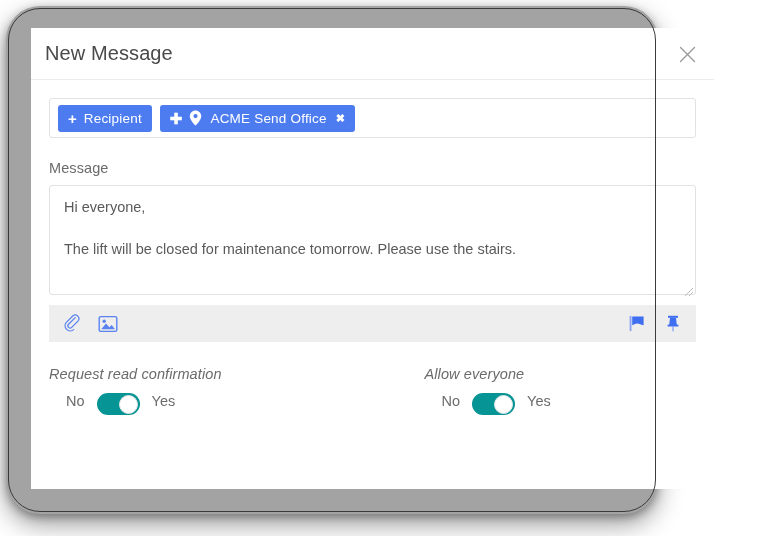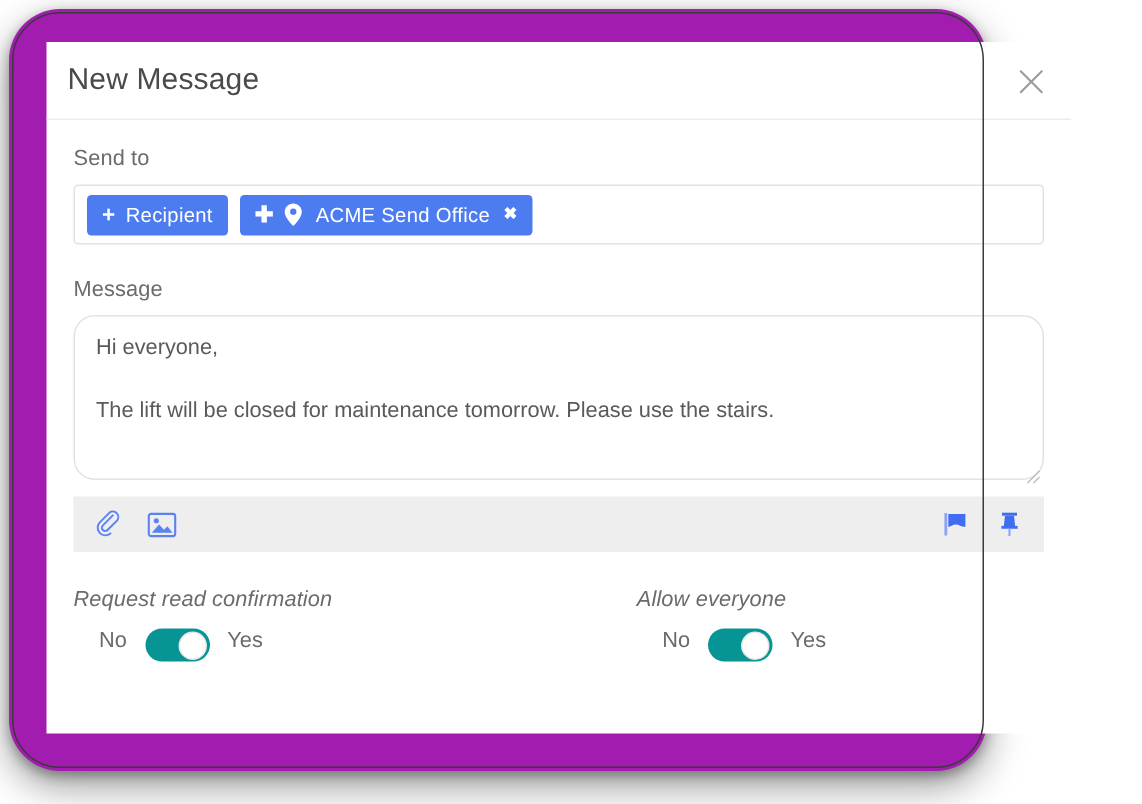--- a/index.html
+++ b/index.html
@@ -15,21 +15,21 @@
     overflow: hidden;
   }
 
   
   .device-frame {
     position: absolute;
     left: 6px;
     top: 6px;
     width: 652px;
     height: 508px;
-    background: #a21caf;
+    background: #a3a3a3;
     border-radius: 34px;
     box-shadow: 0 10px 26px rgba(0,0,0,0.40), 0 3px 8px rgba(0,0,0,0.30);
   }
   .device-frame::after {
     content: "";
     position: absolute;
     left: 2px;
     right: 2px;
     top: 2px;
     bottom: 2px;
@@ -132,21 +132,21 @@
     cursor: pointer;
   }
 
   
   .message-section { margin-top: 22px; }
   .message-area {
     position: relative;
     width: 100%;
     height: 110px;
     border: 1px solid #e2e2e2;
-    border-radius: 14px;
+    border-radius: 3px;
     box-sizing: border-box;
     background: #fff;
     padding: 11px 14px;
     font-family: "Liberation Sans", sans-serif;
     font-size: 14.5px;
     color: #5a5a5a;
     line-height: 1.45;
     resize: none;
     outline: none;
     overflow: hidden;
@@ -236,21 +236,20 @@
       <div class="dialog-title">New Message</div>
       <div class="close-button">
         <svg width="19" height="19" viewBox="0 0 19 19">
           <path d="M2.5 2.5 L16.5 16.5 M16.5 2.5 L2.5 16.5" stroke="#9a9a9a" stroke-width="1.4" fill="none" stroke-linecap="round"></path>
         </svg>
       </div>
     </div>
 
     <div class="dialog-body">
 
-      <div class="field-label">Send to</div>
 
       <div class="recipients-box">
 
         <div class="chip">
           <span class="chip-add-plus">+</span>
           <span class="chip-label">Recipient</span>
         </div>
 
         <div class="chip">
           <span class="chip-add-plus">✚</span>

